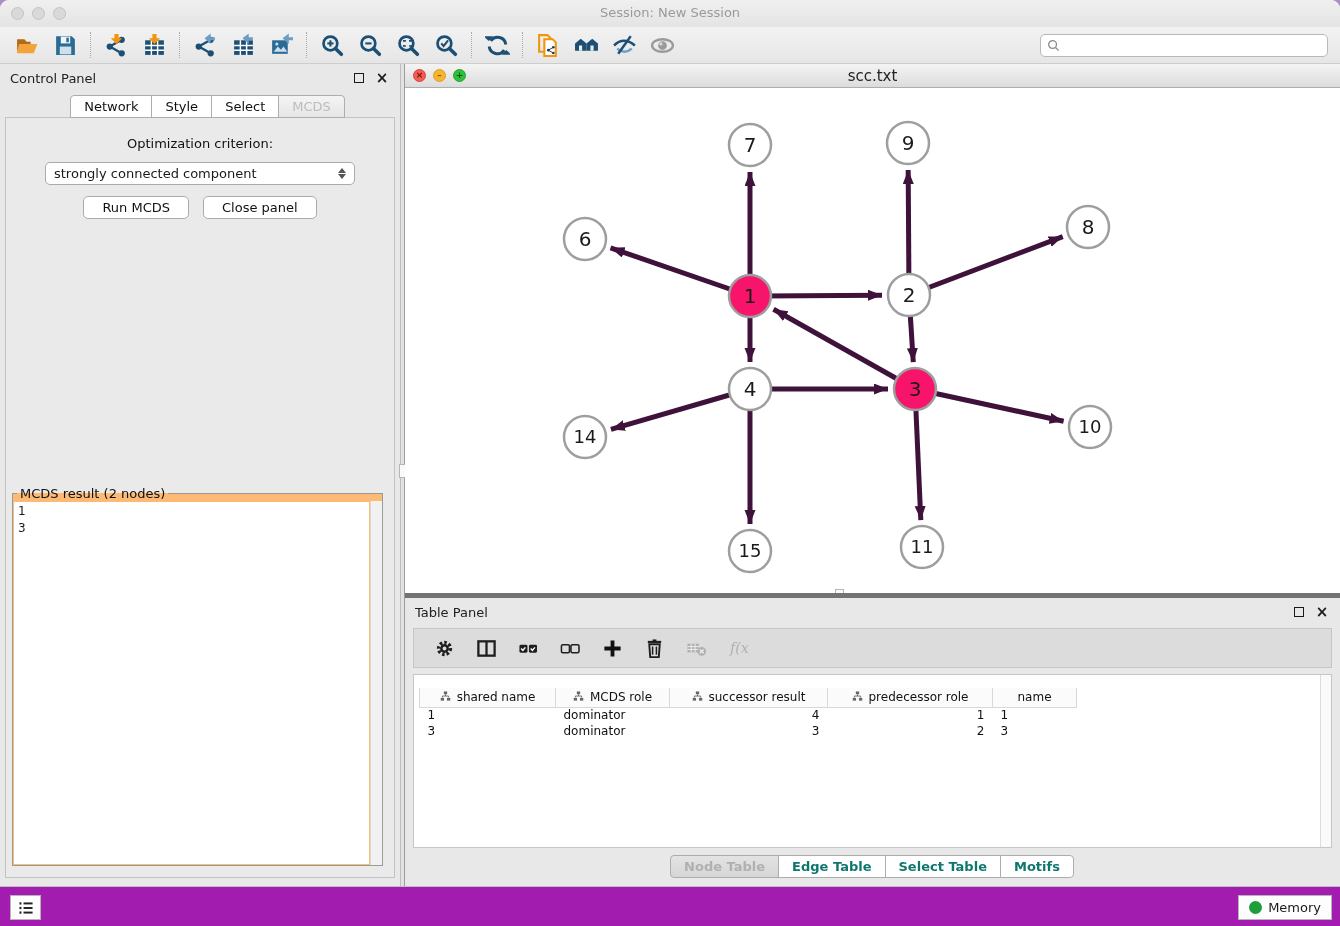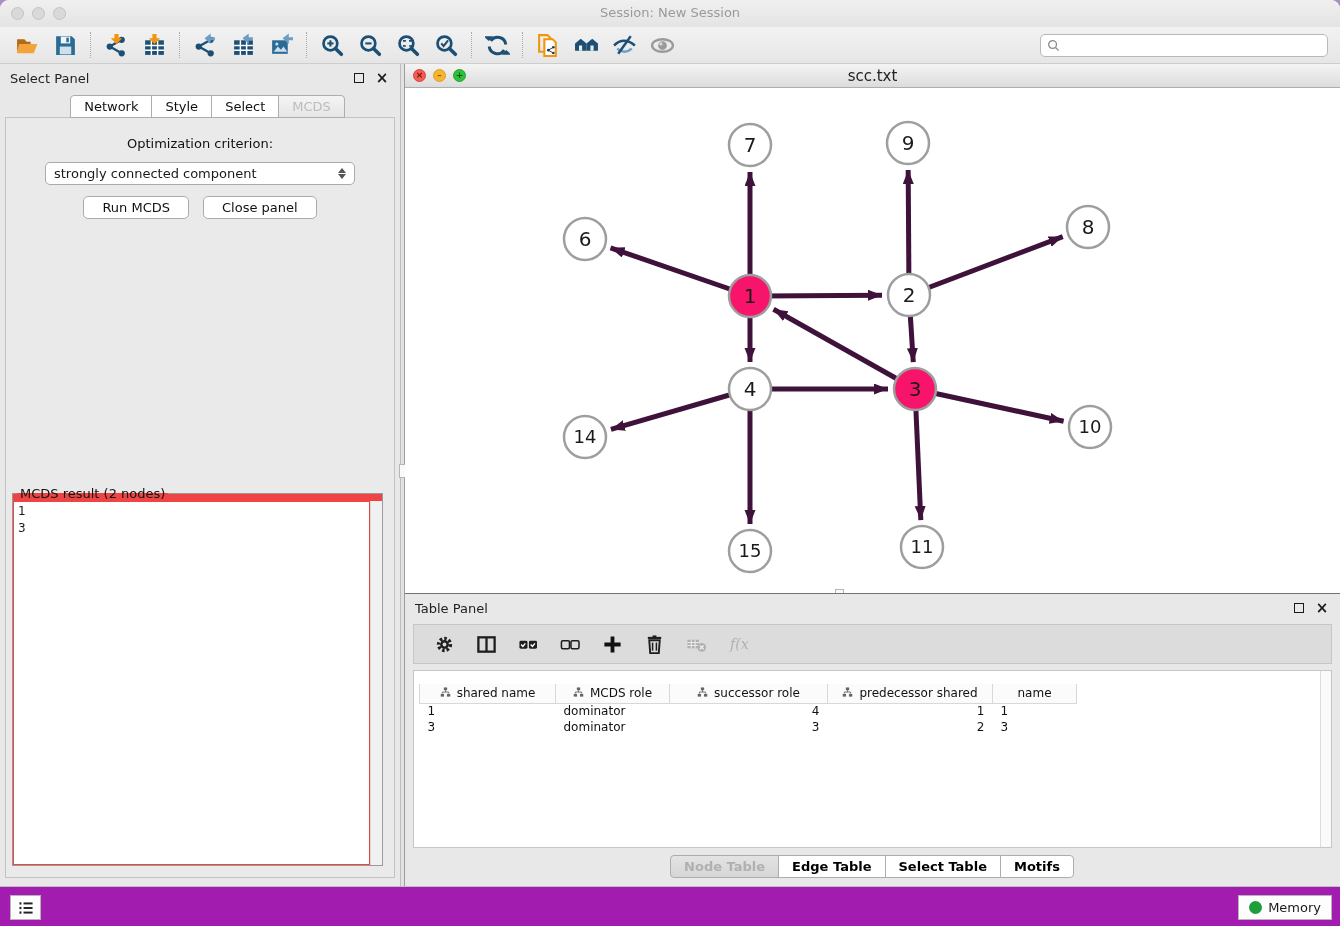--- a/index.html
+++ b/index.html
@@ -47,21 +47,21 @@
   .dropdown .dd-label { flex:1; }
   .dd-stepper { display:flex; flex-direction:column; align-items:center; gap:1px; }
   .dd-stepper i { width:0; height:0; border-left:4px solid transparent; border-right:4px solid transparent; display:block; }
   .dd-up { border-bottom:5px solid #555; }
   .dd-down { border-top:5px solid #555; }
   .cp-buttons { position:absolute; left:0; right:0; top:78px; display:flex; justify-content:center; gap:14px; }
   .btn { background:#fff; border:1px solid #ababab; border-radius:5px; height:23px; padding:0 18px;
     font-size:13px; font-family:inherit; color:#111; display:flex; align-items:center; }
 
   .mcds-result { position:absolute; left:6px; right:11px; top:368px; height:380px;
-    border:1px solid #9a9a9a; background:#ef4444; }
+    border:1px solid #9a9a9a; background:#fdba74; }
   .mcds-result legend { font-size:13px; color:#111; margin-left:4px; padding:0 3px; }
   .result-area { position:absolute; left:1px; right:13px; top:1px; bottom:1px; background:#fff;
     font-size:12px; line-height:17px; padding:1px 4px; white-space:pre; overflow:hidden; }
   .result-scroll { position:absolute; right:0; top:0; bottom:0; width:12px; background:#f1f1f1; border-left:1px solid #d9d9d9; }
 
   
   .vdivider { position:absolute; left:400px; top:64px; width:5px; bottom:40px; background:#e2e2e2; border-left:1px solid #bdbdbd; border-right:1px solid #9c9c9c; }
   .vgrip { position:absolute; left:-2px; top:400px; width:8px; height:14px; background:#fafafa; border:1px solid #b5b5b5; }
 
   
@@ -73,36 +73,36 @@
     font-size:9px; font-weight:bold; line-height:1; }
   .tl-close { background:#f25d52; border:1px solid #d8433c; color:#75100b; }
   .tl-min { background:#f5b52e; border:1px solid #dd9f23; color:#8a5d08; }
   .tl-max { background:#2fbf3d; border:1px solid #25a332; color:#0b5a14; }
   .nw-title { position:absolute; left:0; right:0; text-align:center; font-size:15px; color:#222; }
   .nw-canvas { position:absolute; left:0; top:24px; right:0; bottom:0; background:#fff; }
   .nw-canvas svg { width:100%; height:100%; }
   .hgrip { position:absolute; left:430px; bottom:-4px; width:9px; height:8px; background:#fafafa; border:1px solid #b5b5b5; }
 
   
-  .table-panel { position:absolute; left:405px; top:593px; width:935px; bottom:40px; background:#e8e8e8; border-top:1px solid #737373; }
+  .table-panel { position:absolute; left:405px; top:593px; width:935px; bottom:40px; background:#e8e8e8; border-top:5px solid #737373; }
   .tp-toolbar { position:absolute; left:8px; right:8px; top:30px; height:40px; background:#dcdcdc;
     border:1px solid #c6c6c6; display:flex; align-items:center; padding-left:16px; gap:14px; }
   .tpbtn { width:28px; height:28px; display:flex; align-items:center; justify-content:center; }
   .tpbtn svg { width:21px; height:21px; }
   .tpbtn.disabled { opacity:.55; }
   .tp-tablewrap { position:absolute; left:8px; right:8px; top:76px; bottom:38px; background:#fff; border:1px solid #c6c6c6; overflow:hidden; }
   table.datatable { border-collapse:collapse; margin-left:5px; margin-top:13px; font-size:12px; }
   table.datatable th { font-weight:normal; background:#fbfbfb; border:1px solid #d8d8d8; border-top:none; height:19px;
     text-align:center; padding:0 6px; color:#111; }
   table.datatable th .hicon { display:inline-block; vertical-align:-1px; margin-right:6px; }
   table.datatable td { height:16px; padding:0 8px; color:#111; }
   td.al-right { text-align:right; }
   .tp-scroll { position:absolute; right:0; top:0; bottom:0; width:11px; background:#fafafa; border-left:1px solid #ddd; }
   .tp-tabs { position:absolute; left:0; right:0; bottom:8px; display:flex; justify-content:center; }
-  .tp-tabs .tab { padding:3px 13px; background:#fff; border:1px solid #adadad; margin-left:-1px; font-size:13px; font-weight:bold; color:#000000; }
+  .tp-tabs .tab { padding:3px 13px; background:#fff; border:1px solid #adadad; margin-left:-1px; font-size:13px; font-weight:bold; color:#0f766e; }
   .tp-tabs .tab.active { background:linear-gradient(#e3e3e3,#d6d6d6); color:#b0b0b0; border-radius:4px 0 0 4px; }
   .tp-tabs .tab:last-child { border-radius:0 4px 4px 0; }
 
   
   .statusbar { position:absolute; left:0; bottom:0; right:0; height:40px; background:#a21caf; border-top:1px solid #c0c0c0; }
   .sb-left { position:absolute; left:10px; top:8px; width:31px; height:25px; background:#fdfdfd; border:1px solid #b5b5b5;
     display:flex; align-items:center; justify-content:center; }
   .sb-memory { position:absolute; right:8px; top:8px; height:25px; background:#fdfdfd; border:1px solid #b5b5b5;
     display:flex; align-items:center; gap:6px; padding:0 10px; font-size:13px; }
   .mem-dot { width:13px; height:13px; border-radius:50%; background:#1d9e3a; }
@@ -267,21 +267,21 @@
       <svg viewBox="0 0 14 14">
         <circle cx="6" cy="6" r="4.2" fill="none" stroke="#8a8a8a" stroke-width="1.4"></circle>
         <line x1="9.2" y1="9.2" x2="12.5" y2="12.5" stroke="#8a8a8a" stroke-width="1.4"></line>
       </svg>
       <input placeholder="" style="">
     </div>
   </div>
 
   <div class="control-panel">
     <div class="panel-head">
-      <div class="ph-title">Select Panel</div>
+      <div class="ph-title">Control Panel</div>
       <div class="wicon">
           <div class="float-square"></div>
         </div>
       <div class="wicon close-x">×</div>
     </div>
     <div class="cp-tabs" id="cp-tabs">
         <div class="tab">Network</div>
         <div class="tab">Style</div>
         <div class="tab">Select</div>
         <div class="tab active">MCDS</div>
@@ -475,27 +475,27 @@
                   <rect x="4.2" y="0.5" width="3.6" height="3" fill="#666"></rect>
                   <path d="M6 3.5v2M2.6 5.5h6.8M2.6 5.5v1.5M9.4 5.5v1.5" stroke="#666" stroke-width="1" fill="none"></path>
                   <rect x="0.8" y="7.5" width="3.6" height="3" fill="#666"></rect>
                   <rect x="7.6" y="7.5" width="3.6" height="3" fill="#666"></rect>
                 </svg><span>MCDS role</span></th>
               <th style="width: 158px;"><svg class="hicon" width="11" height="11" viewBox="0 0 12 12">
                   <rect x="4.2" y="0.5" width="3.6" height="3" fill="#666"></rect>
                   <path d="M6 3.5v2M2.6 5.5h6.8M2.6 5.5v1.5M9.4 5.5v1.5" stroke="#666" stroke-width="1" fill="none"></path>
                   <rect x="0.8" y="7.5" width="3.6" height="3" fill="#666"></rect>
                   <rect x="7.6" y="7.5" width="3.6" height="3" fill="#666"></rect>
-                </svg><span>successor role</span></th>
+                </svg><span>successor result</span></th>
               <th style="width: 165px;"><svg class="hicon" width="11" height="11" viewBox="0 0 12 12">
                   <rect x="4.2" y="0.5" width="3.6" height="3" fill="#666"></rect>
                   <path d="M6 3.5v2M2.6 5.5h6.8M2.6 5.5v1.5M9.4 5.5v1.5" stroke="#666" stroke-width="1" fill="none"></path>
                   <rect x="0.8" y="7.5" width="3.6" height="3" fill="#666"></rect>
                   <rect x="7.6" y="7.5" width="3.6" height="3" fill="#666"></rect>
-                </svg><span>predecessor shared</span></th>
+                </svg><span>predecessor role</span></th>
               <th style="width: 84px;"><span>name</span></th>
             </tr>
           </thead>
         <tbody id="node-table-body">
             <tr>
               <td class="">1</td>
               <td class="">dominator</td>
               <td class="al-right">4</td>
               <td class="al-right">1</td>
               <td class="">1</td>

